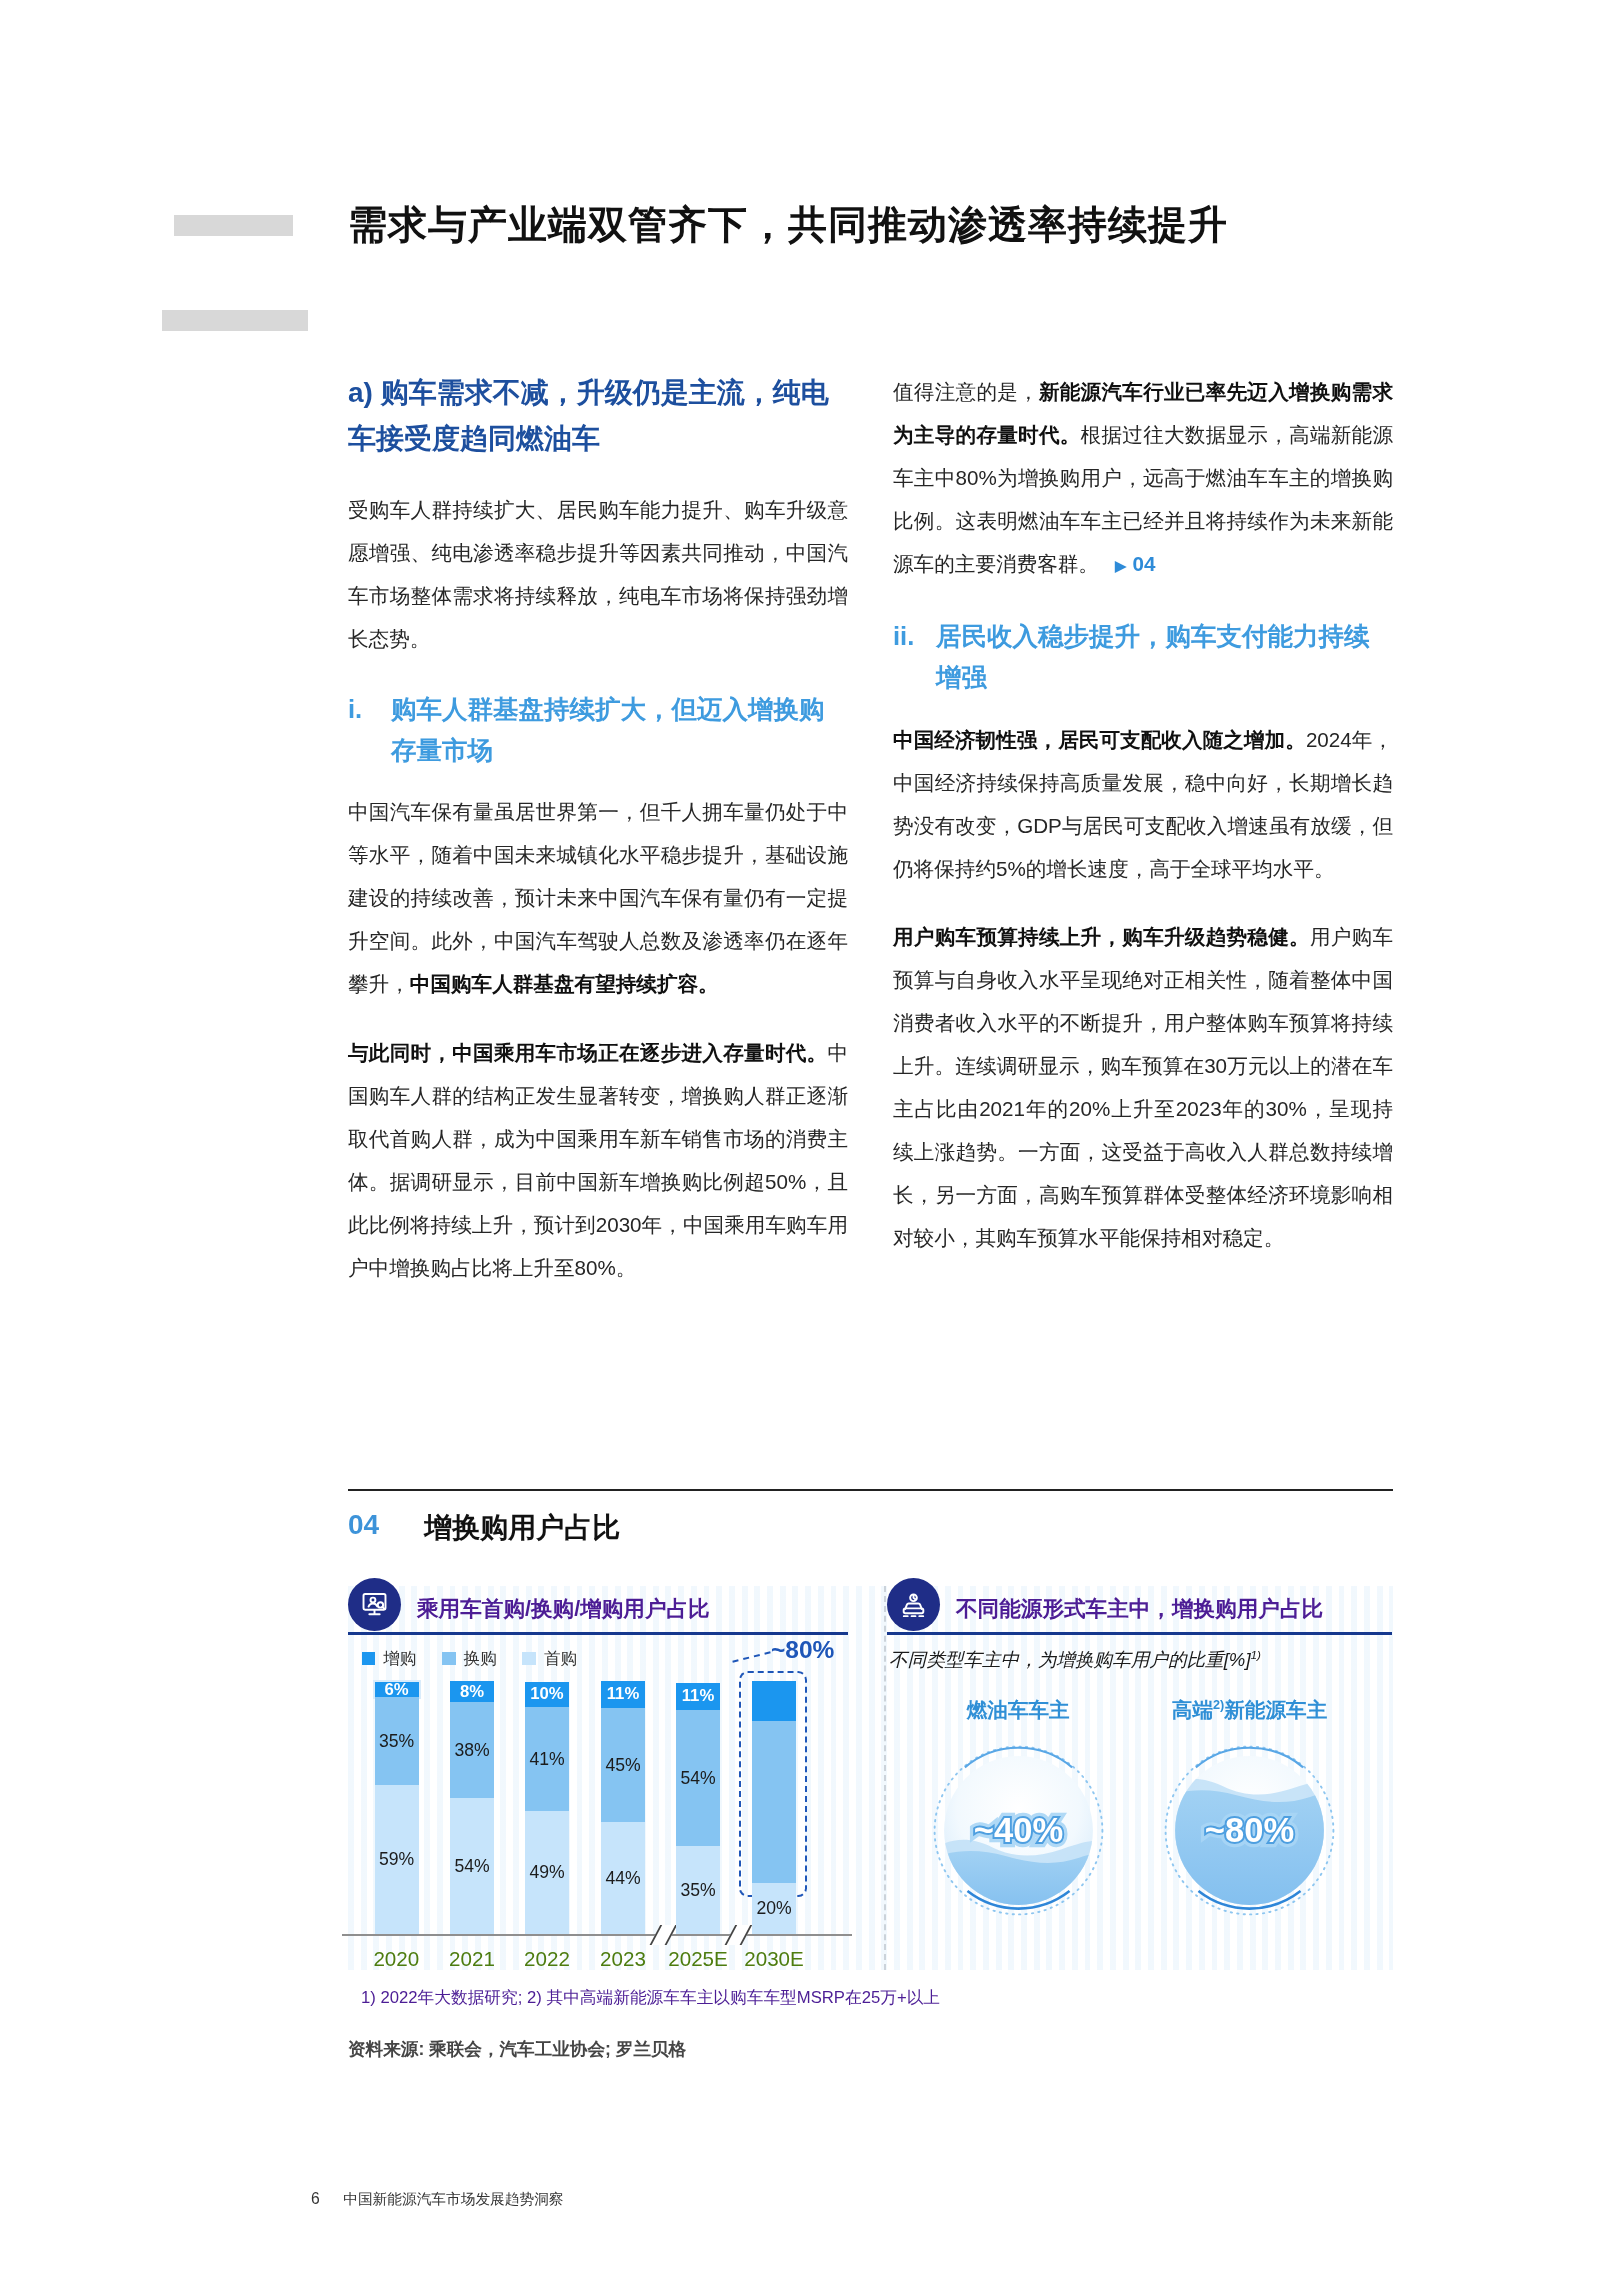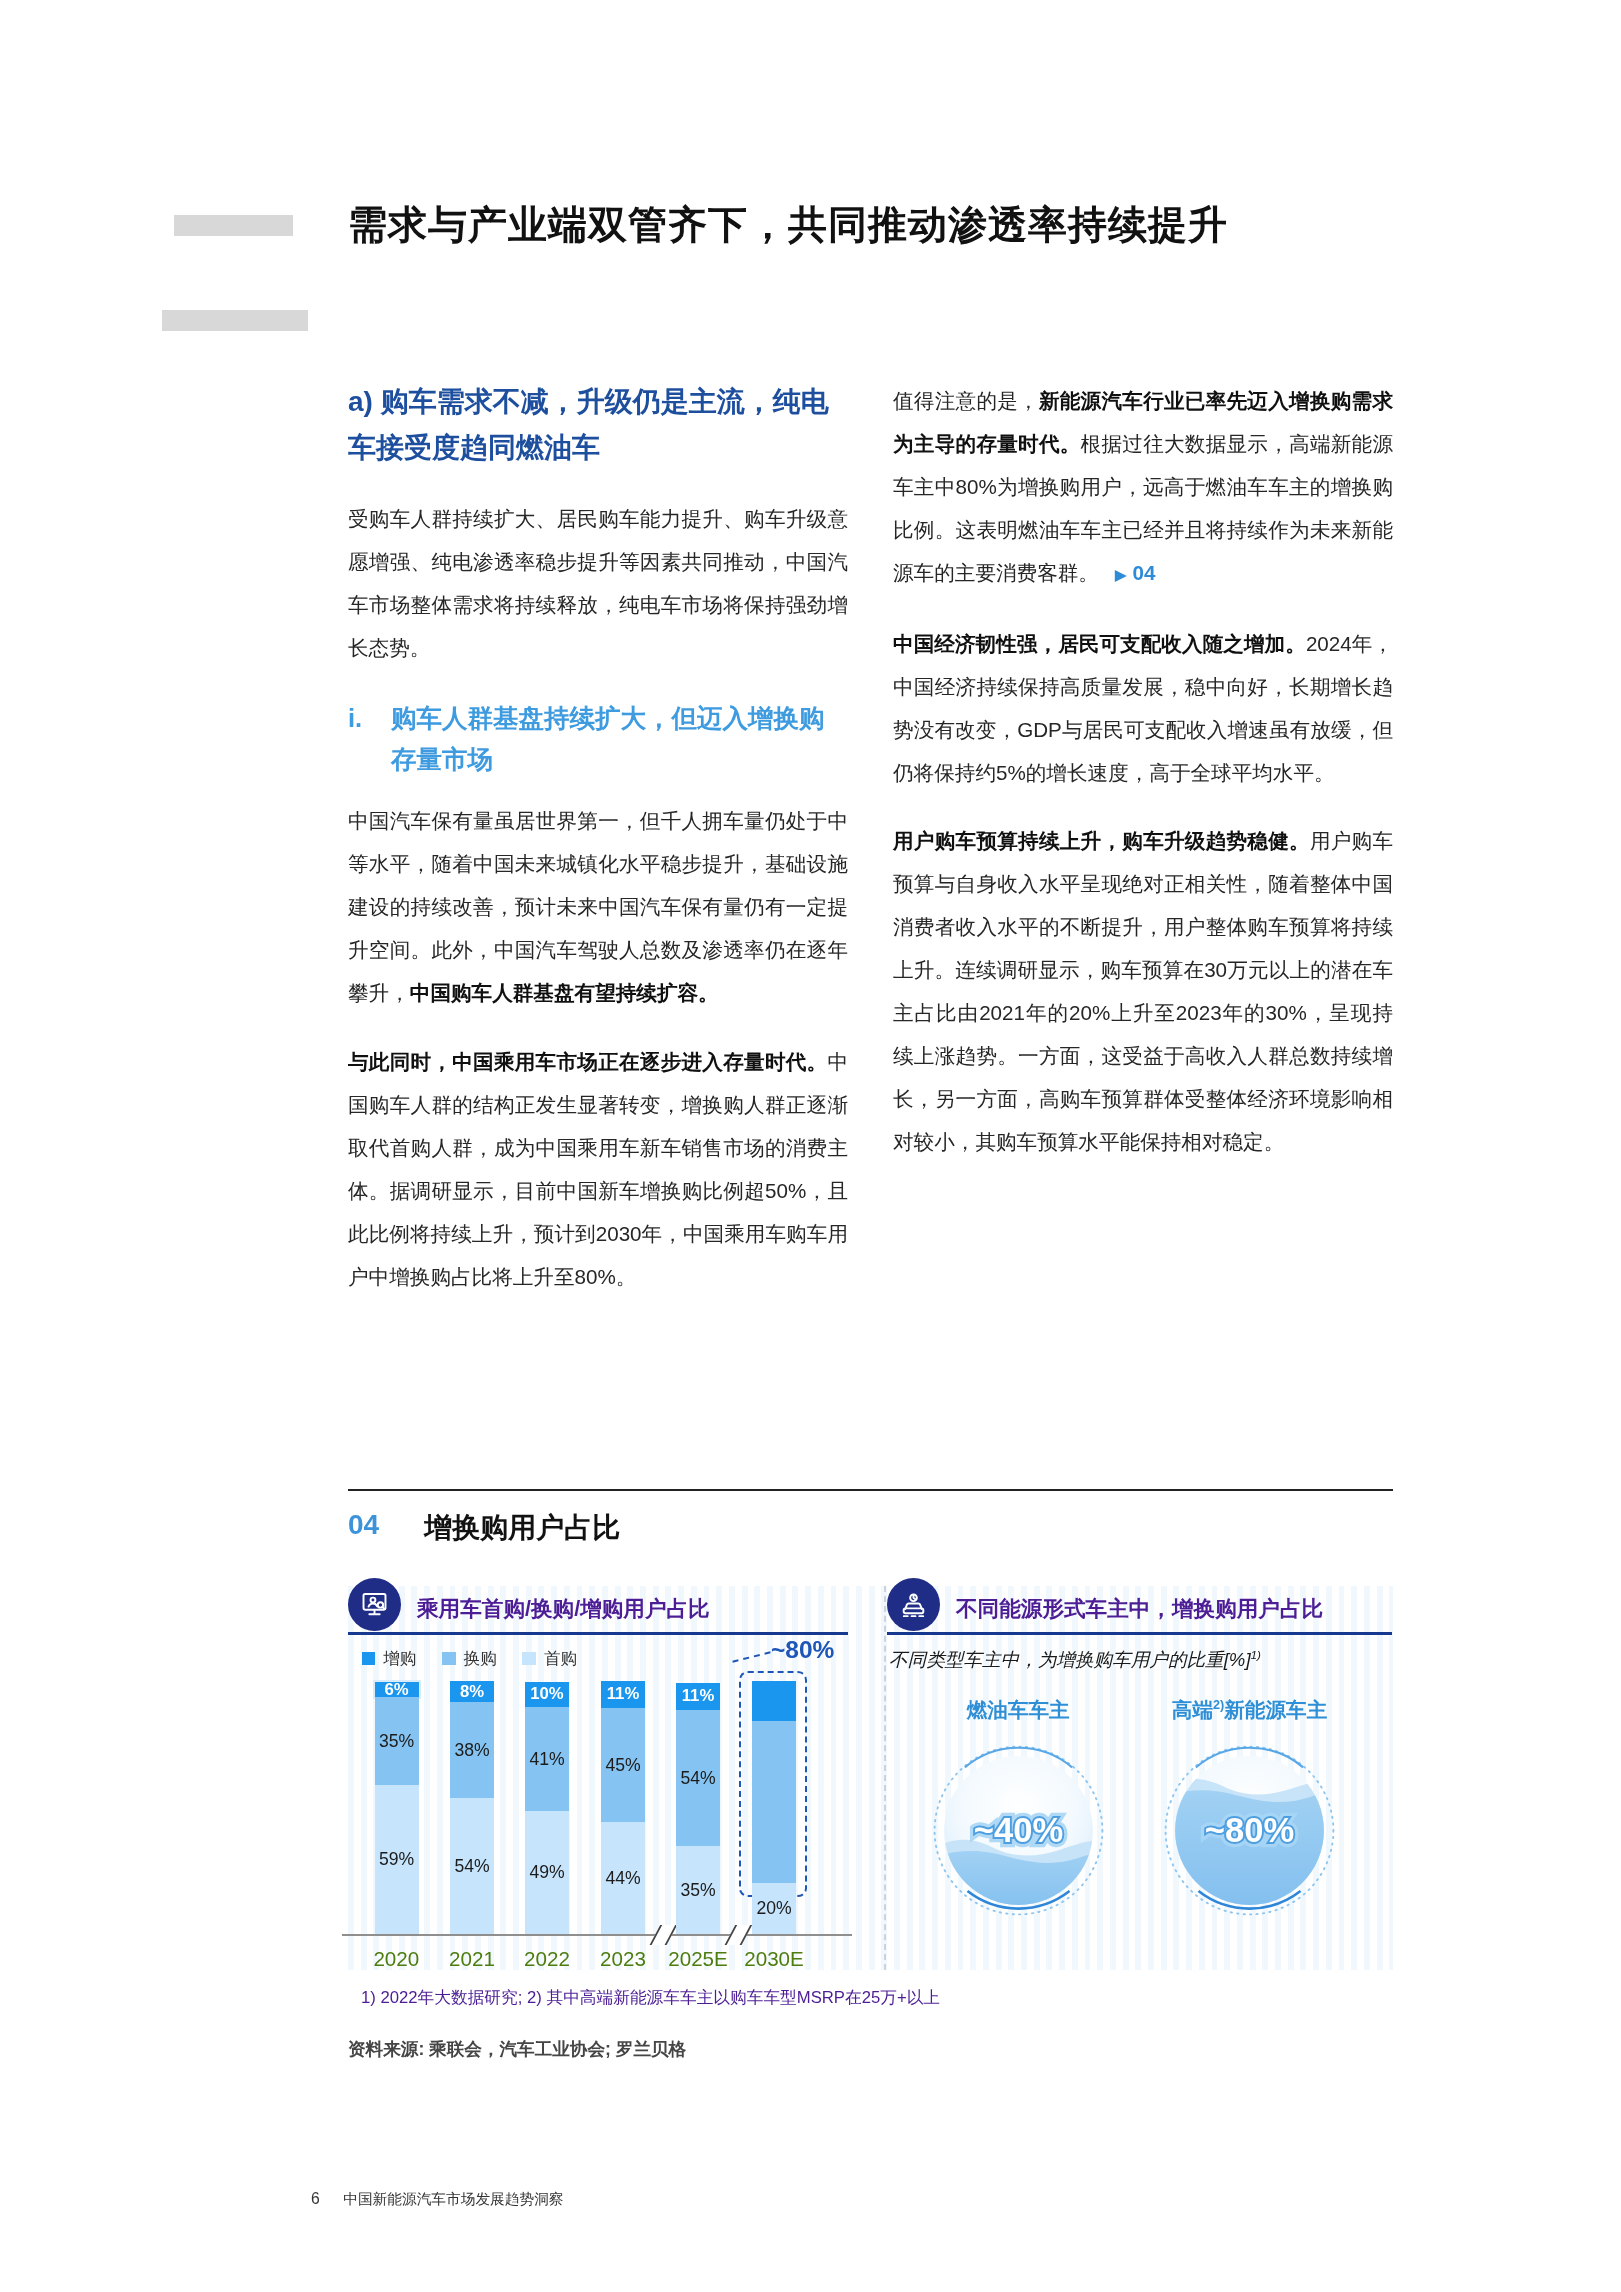--- a/index.html
+++ b/index.html
@@ -5,21 +5,21 @@
   html,body{margin:0;padding:0;background:#fff;}
   .page{position:relative;width:1621px;height:2293px;background:#fff;overflow:hidden;
         font-family:"Liberation Sans","DejaVu Sans",sans-serif;color:#262626;}
   .decor{position:absolute;background:#d8d8d8;}
   .decor1{left:174px;top:215px;width:119px;height:20.6px;}
   .decor2{left:162px;top:310px;width:146px;height:20.6px;}
   .main-title{position:absolute;left:348px;top:199px;width:1078px;margin:0;
         font-size:39px;line-height:51px;font-weight:bold;color:#111;letter-spacing:1px;}
   
   .cols{position:absolute;left:348px;top:370px;width:1045px;display:flex;gap:45px;}
-  .col{width:500px;margin-top:9px;}
+  .col{width:500px;}
   .col p{margin:25.5px 0 0;font-size:20.6px;line-height:43px;text-align:justify;color:#262626;}
   .col > :first-child{margin-top:0;}
   .col p .b{font-weight:bold;color:#101010;}
   .heading-a{margin:0;font-size:28px;line-height:46px;color:#1d4f9e;font-weight:bold;}
   .heading-sub{display:flex;margin:29px 0 0;font-size:25.5px;line-height:41px;color:#3e9bdf;font-weight:bold;}
   .heading-sub .num{flex:none;width:43px;}
   .col h3 + p{margin-top:19.6px;}
   .ref{color:#2e8bd8;font-weight:bold;white-space:nowrap;}
   .ref .tri{font-size:15.7px;margin:0 5.9px 0 15.7px;}
   
@@ -88,20 +88,24 @@
       <p><span>受购车人群持续扩大、居民购车能力提升、购车升级意愿增强、纯电渗透率稳步提升等因素共同推动，中国汽车市场整体需求将持续释放，纯电车市场将保持强劲增长态势。</span></p>
       <h3 class="heading-sub">
         <span class="num">i.</span>
         <span>购车人群基盘持续扩大，但迈入增换购存量市场</span>
       </h3>
       <p><span>中国汽车保有量虽居世界第一，但千人拥车量仍处于中等水平，随着中国未来城镇化水平稳步提升，基础设施建设的持续改善，预计未来中国汽车保有量仍有一定提升空间。此外，中国汽车驾驶人总数及渗透率仍在逐年攀升，</span><span class="b">中国购车人群基盘有望持续扩容。</span></p>
       <p><span class="b">与此同时，中国乘用车市场正在逐步进入存量时代。</span><span>中国购车人群的结构正发生显著转变，增换购人群正逐渐取代首购人群，成为中国乘用车新车销售市场的消费主体。据调研显示，目前中国新车增换购比例超50%，且此比例将持续上升，预计到2030年，中国乘用车购车用户中增换购占比将上升至80%。</span></p>
     </div>
     <div class="col">
       <p><span><span>值得注意的是，</span><span class="b">新能源汽车行业已率先迈入增换购需求为主导的存量时代。</span><span>根据过往大数据显示，高端新能源车主中80%为增换购用户，远高于燃油车车主的增换购比例。这表明燃油车车主已经并且将持续作为未来新能源车的主要消费客群。</span></span><span class="ref"><span class="tri">▶</span><span>04</span></span></p>
+      <h3 class="heading-sub">
+        <span class="num">ii.</span>
+        <span>居民收入稳步提升，购车支付能力持续增强</span>
+      </h3>
       <p><span class="b">中国经济韧性强，居民可支配收入随之增加。</span><span>2024年，中国经济持续保持高质量发展，稳中向好，长期增长趋势没有改变，GDP与居民可支配收入增速虽有放缓，但仍将保持约5%的增长速度，高于全球平均水平。</span></p>
       <p><span class="b">用户购车预算持续上升，购车升级趋势稳健。</span><span>用户购车预算与自身收入水平呈现绝对正相关性，随着整体中国消费者收入水平的不断提升，用户整体购车预算将持续上升。连续调研显示，购车预算在30万元以上的潜在车主占比由2021年的20%上升至2023年的30%，呈现持续上涨趋势。一方面，这受益于高收入人群总数持续增长，另一方面，高购车预算群体受整体经济环境影响相对较小，其购车预算水平能保持相对稳定。</span></p>
     </div>
   </div>
 
   <div class="exh-rule"></div>
   <div class="exh-head">
     <span class="exh-num">04</span>
     <span>增换购用户占比</span>
   </div>

